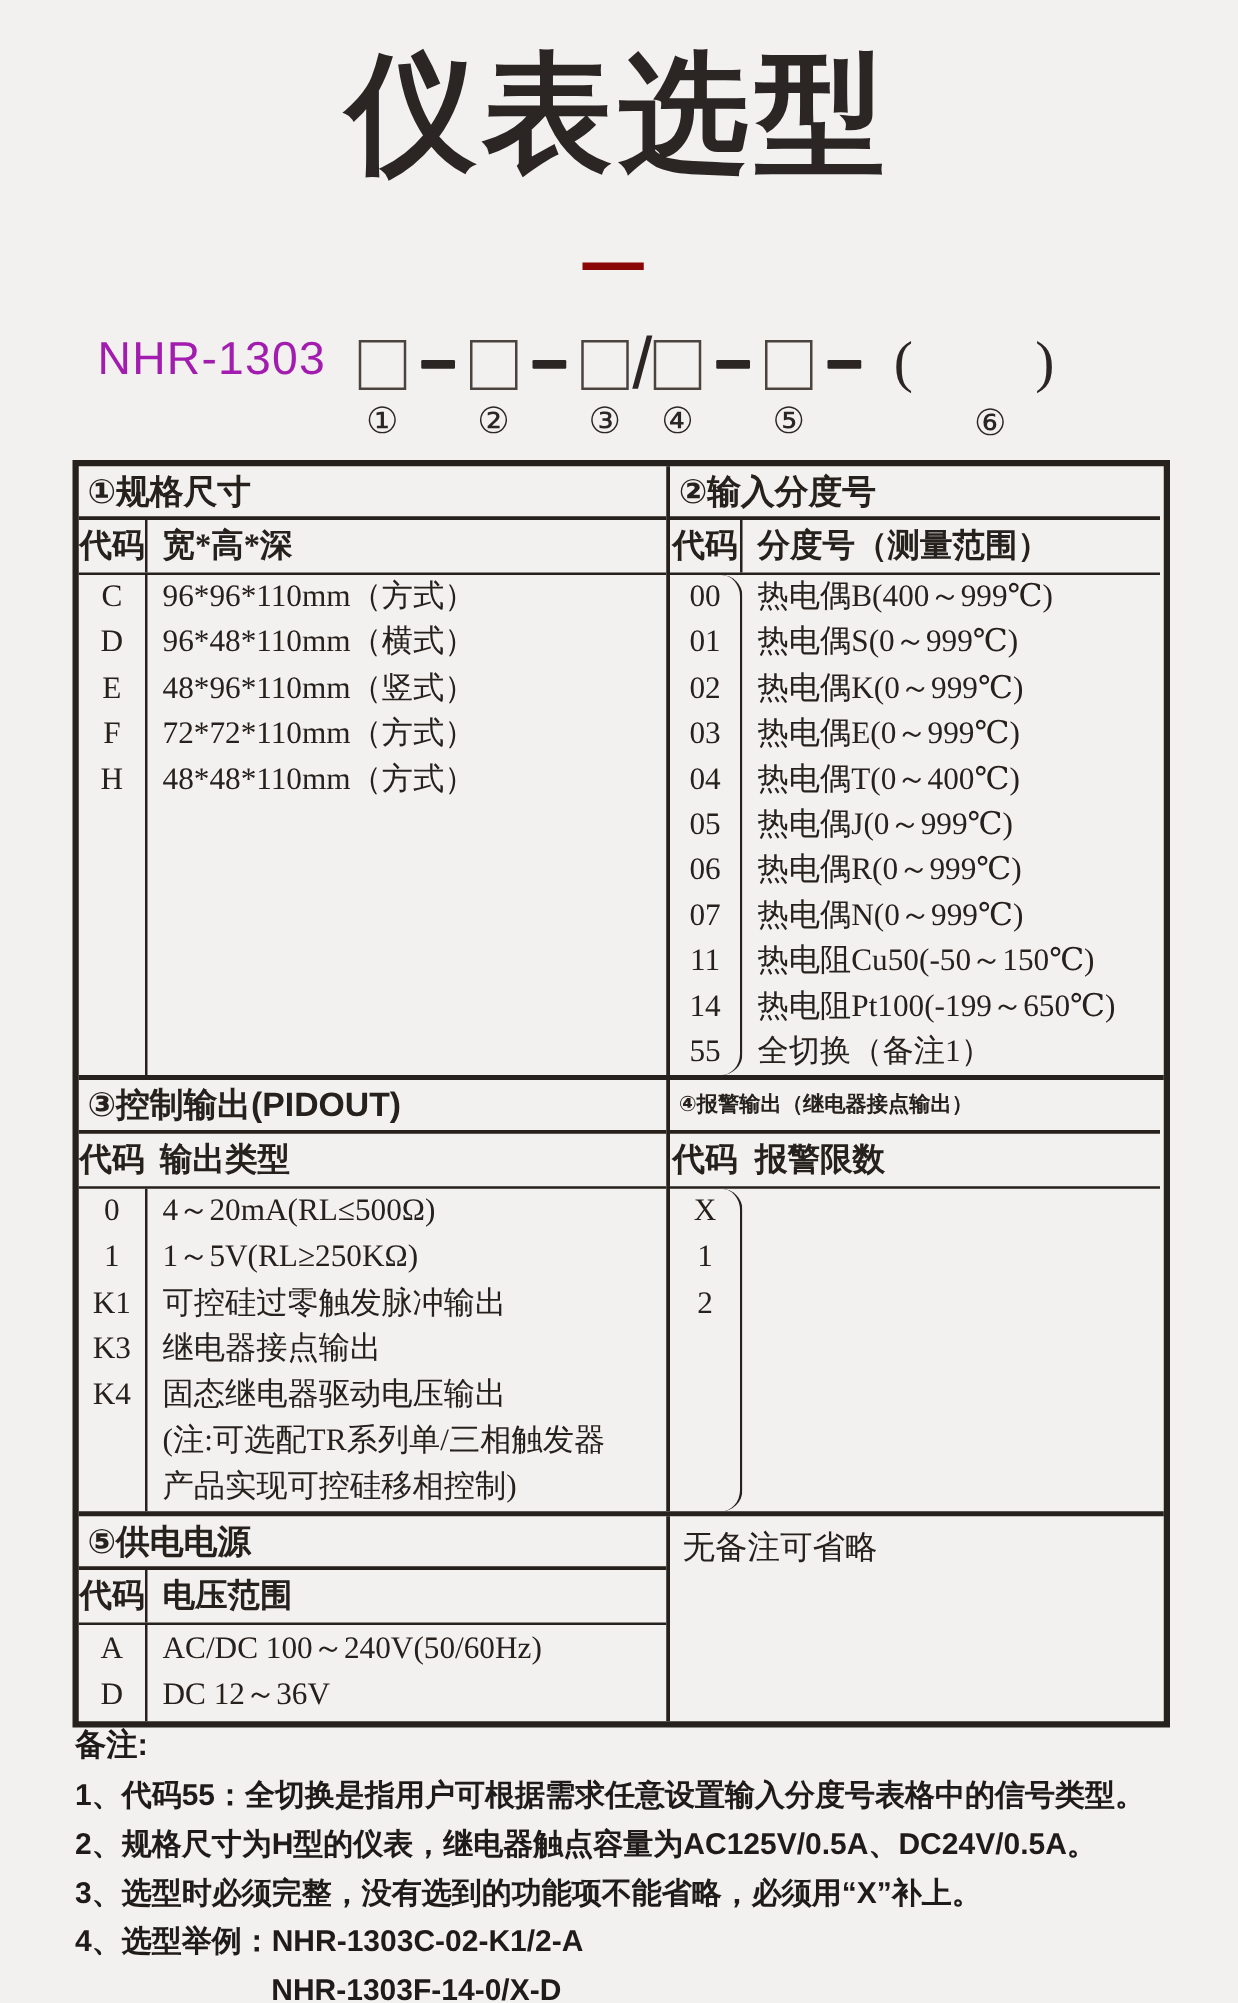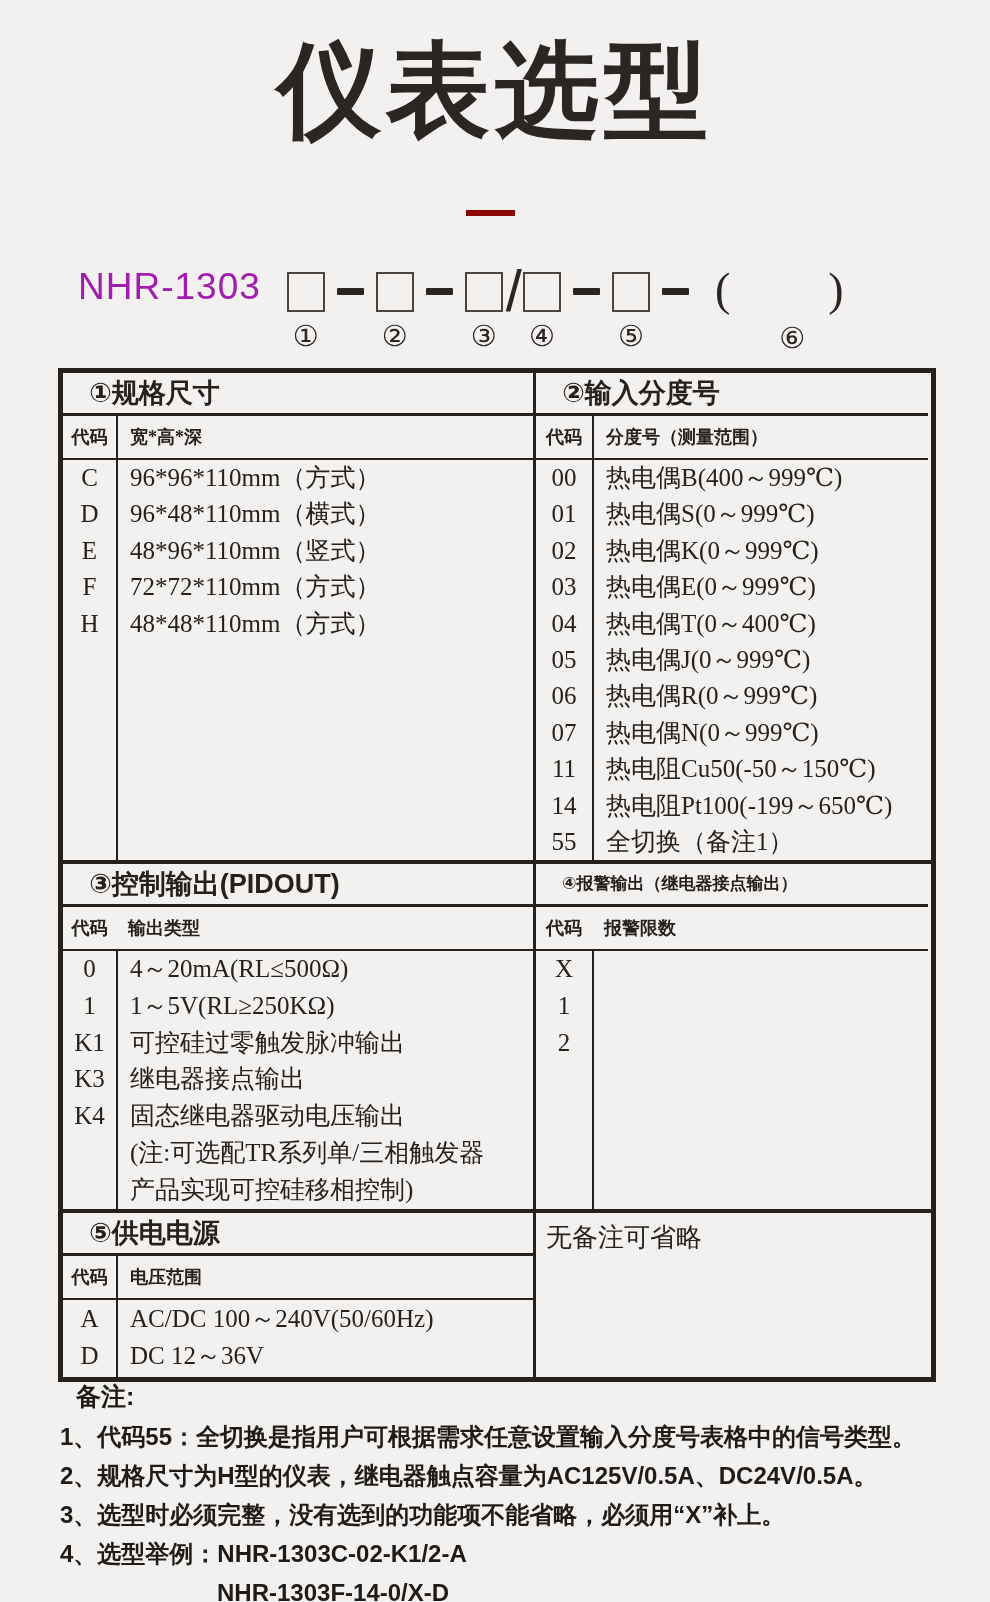--- a/index.html
+++ b/index.html
@@ -61,38 +61,38 @@
     border:5px solid #26211d;background:#f3f1ef;box-sizing:border-box;
   }
   .band{display:flex;}
   .band + .band{border-top:4px solid #26211d;}
   .half{box-sizing:border-box;}
   .half-l{width:473px;border-right:3px solid #26211d;}
   .half-r{width:392px;}
 
   .sec-header{
     height:40px;line-height:40px;border-bottom:3px solid #26211d;
-    font-size:27px;font-weight:700;padding-left:26px;white-space:nowrap;
+    font-size:27px;font-weight:700;padding-left:7px;white-space:nowrap;
     font-family:"Liberation Sans","DejaVu Sans",sans-serif;
   }
   .sec-header.tight{font-size:17px;letter-spacing:0;}
   .colhdr{
     height:42px;line-height:42px;border-bottom:2px solid #26211d;
-    display:flex;font-size:18px;font-weight:600;white-space:nowrap;
+    display:flex;font-size:26px;font-weight:600;white-space:nowrap;
     font-family:"Liberation Serif","DejaVu Serif",serif;
   }
   .colhdr .chcode{width:53px;text-align:center;flex:none;}
   .colhdr.with-div .chcode{border-right:2px solid #26211d;}
   .half-r .colhdr .chcode{width:56px;}
   .colhdr .chval{padding-left:12px;}
   .colhdr.nodivider .chcode{border-right:none;}
 
   .data{display:flex;}
   .codecol{width:53px;flex:none;border-right:2px solid #26211d;}
-  .half-r .codecol{width:56px;}
+  .half-r .codecol{width:56px;border-radius:17px;}
   .valcol{flex:1;min-width:0;}
   .cline,.vline{
     white-space:nowrap;overflow:visible;
     font-family:"Liberation Serif","DejaVu Serif",serif;
     font-size:25px;
   }
   .cline{text-align:center;}
   .vline{padding-left:12px;}
   .band-a .cline,.band-a .vline{height:36.4px;line-height:36.4px;}
   .band-a .data{height:400px;}
@@ -104,21 +104,21 @@
     height:150px;box-sizing:border-box;padding:7px 0 0 10px;
     font-family:"Liberation Serif","DejaVu Serif",serif;font-size:26px;
   }
 
   
   .notes{
     position:absolute;top:1382px;left:60px;width:905px;
     font-family:"Liberation Sans","DejaVu Sans",sans-serif;
     font-weight:700;color:#1f1b18;
   }
-  .notes-label{font-size:25px;line-height:29px;margin-bottom:11px;margin-left:16px;}
+  .notes-label{font-size:25px;line-height:29px;margin-bottom:11px;}
   .note-line{font-size:24px;line-height:29px;margin-bottom:10px;white-space:nowrap;}
   .note-example2{font-size:24px;line-height:29px;margin-left:157px;white-space:nowrap;}
 </style>
 </head>
 <body>
 
 <div class="page">
 
   <div class="title">仪表选型</div>
   <div class="red-rule"></div>

